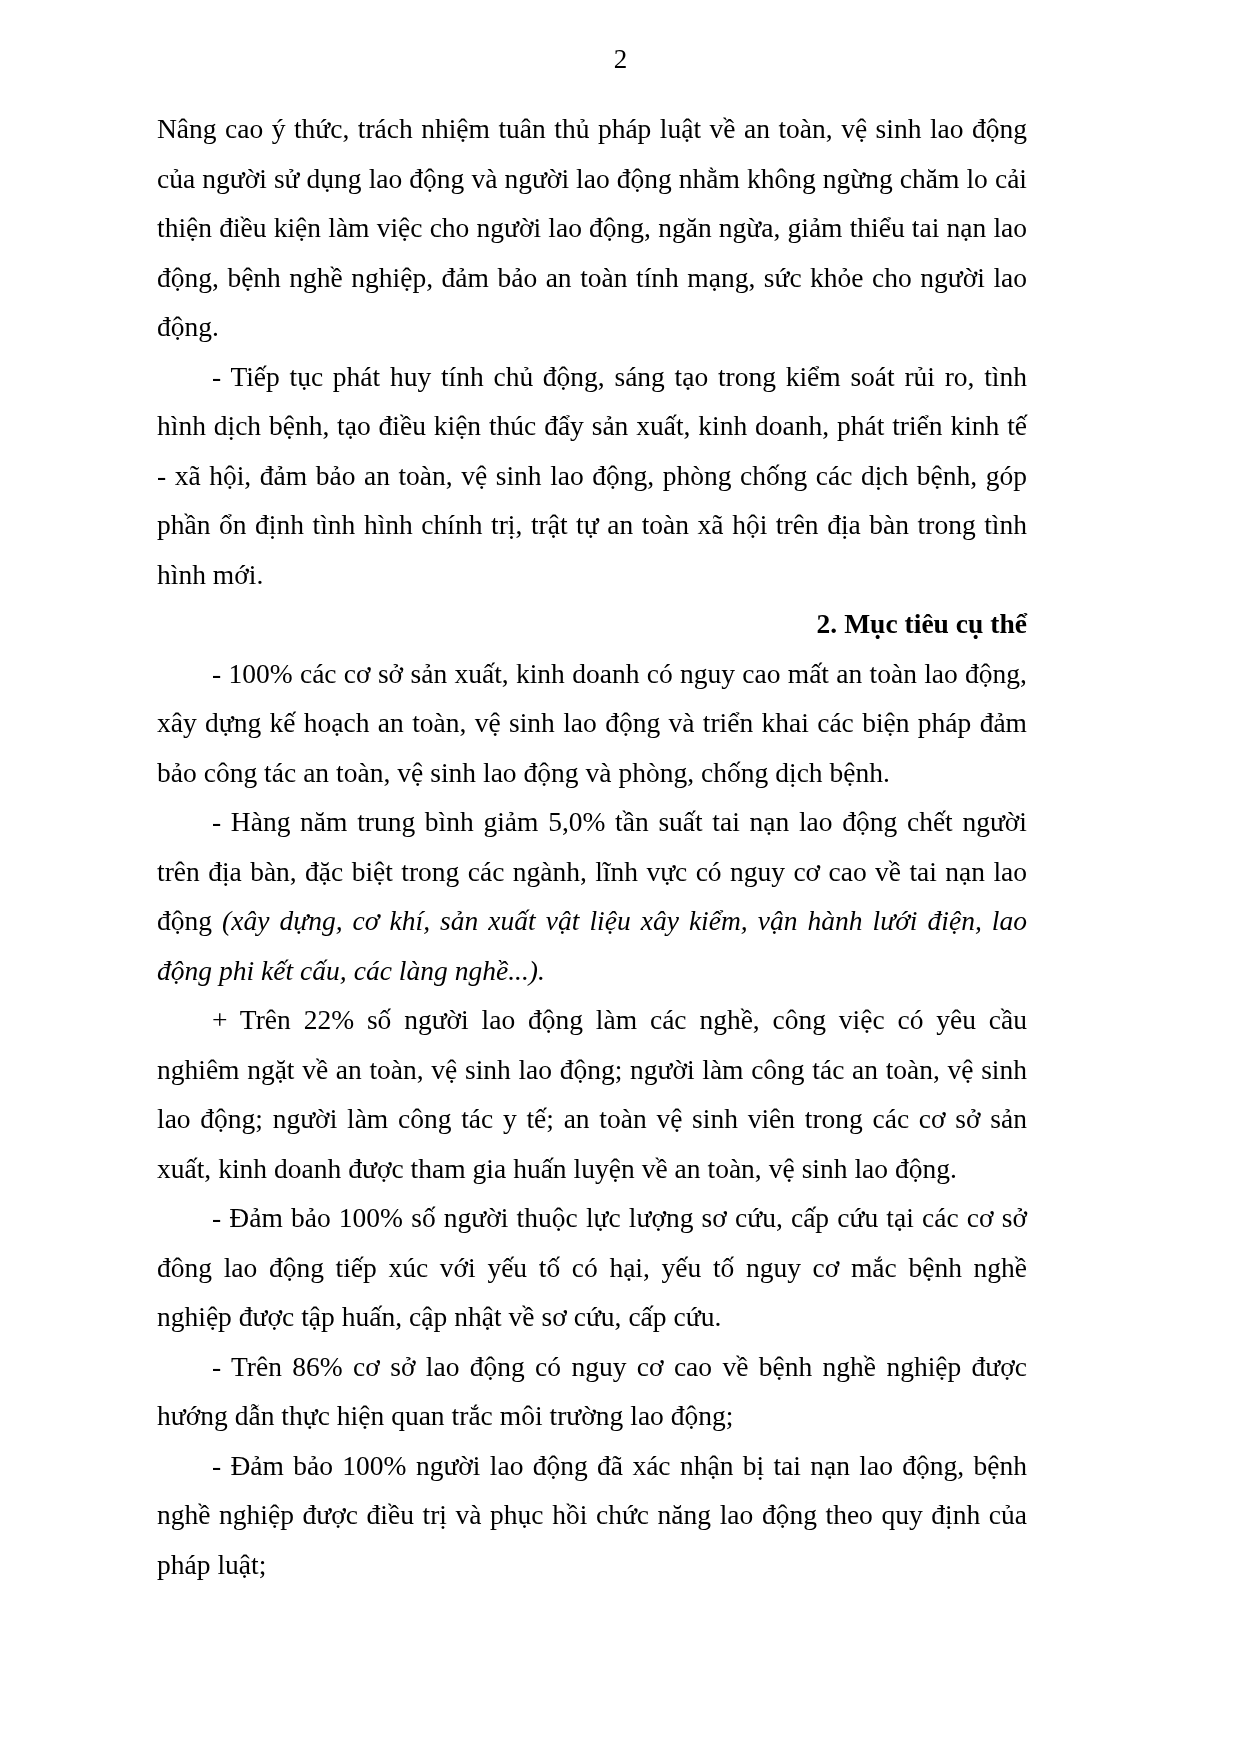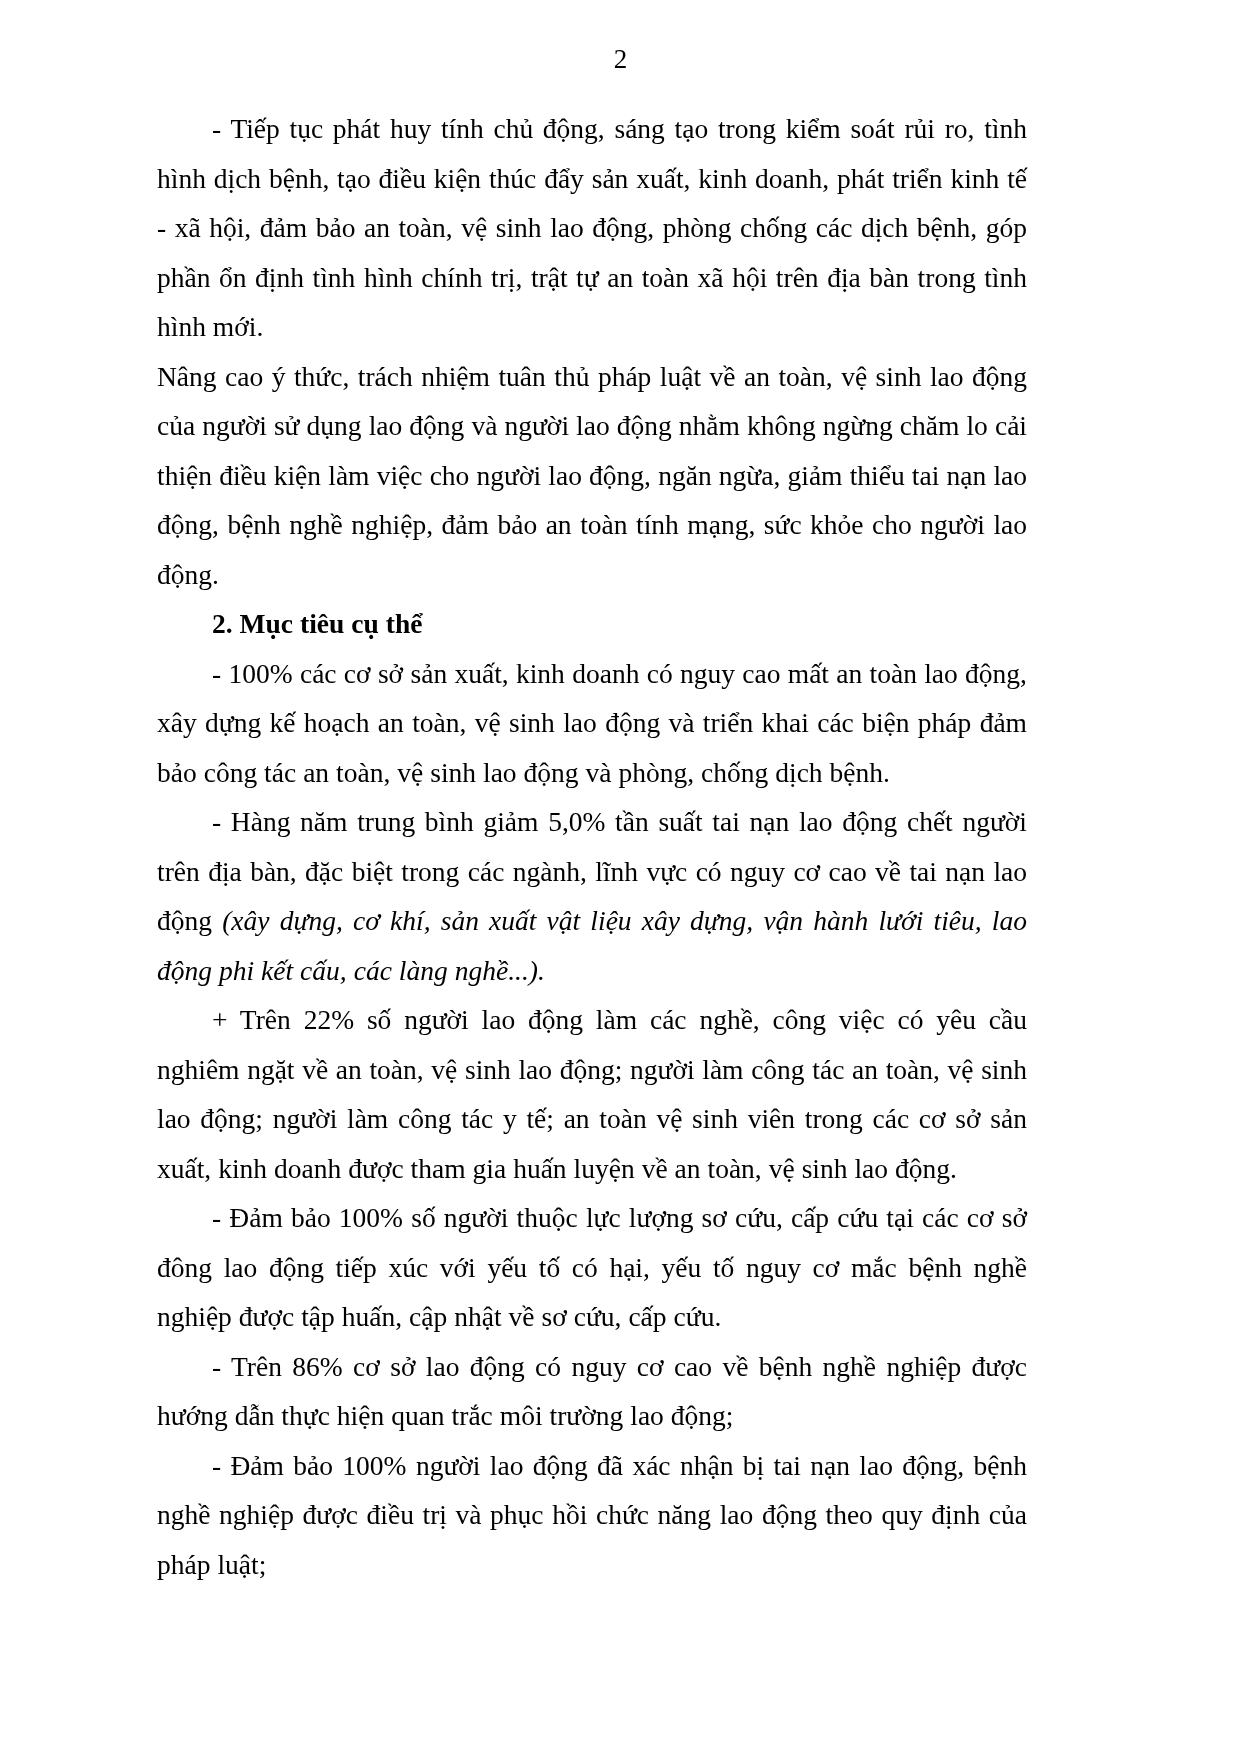--- a/index.html
+++ b/index.html
@@ -42,45 +42,45 @@
     text-align: justify;
     text-justify: inter-word;
     text-indent: 55px;
     word-spacing: 0.1px;
   }
   p.no-indent {
     text-indent: 0;
   }
   p.heading {
     font-weight: bold;
-    text-align: left;
+    text-align: right;
     text-indent: 55px;
   }
   .italic {
     font-style: italic;
   }
 </style>
 </head>
 <body>
 
 <div class="page">
 
   <div class="page-number">2</div>
 
   <div class="body-text">
 
+    <p class="para no-indent">Nâng cao ý thức, trách nhiệm tuân thủ pháp luật về an toàn, vệ sinh lao động của người sử dụng lao động và người lao động nhằm không ngừng chăm lo cải thiện điều kiện làm việc cho người lao động, ngăn ngừa, giảm thiểu tai nạn lao động, bệnh nghề nghiệp, đảm bảo an toàn tính mạng, sức khỏe cho người lao động.</p>
+
     <p class="para">- Tiếp tục phát huy tính chủ động, sáng tạo trong kiểm soát rủi ro, tình hình dịch bệnh, tạo điều kiện thúc đẩy sản xuất, kinh doanh, phát triển kinh tế - xã hội, đảm bảo an toàn, vệ sinh lao động, phòng chống các dịch bệnh, góp phần ổn định tình hình chính trị, trật tự an toàn xã hội trên địa bàn trong tình hình mới.</p>
-
-    <p class="para no-indent">Nâng cao ý thức, trách nhiệm tuân thủ pháp luật về an toàn, vệ sinh lao động của người sử dụng lao động và người lao động nhằm không ngừng chăm lo cải thiện điều kiện làm việc cho người lao động, ngăn ngừa, giảm thiểu tai nạn lao động, bệnh nghề nghiệp, đảm bảo an toàn tính mạng, sức khỏe cho người lao động.</p>
 
     <p class="para heading">2. Mục tiêu cụ thể</p>
 
     <p class="para">- 100% các cơ sở sản xuất, kinh doanh có nguy cao mất an toàn lao động, xây dựng kế hoạch an toàn, vệ sinh lao động và triển khai các biện pháp đảm bảo công tác an toàn, vệ sinh lao động và phòng, chống dịch bệnh.</p>
 
-    <p class="para"><span>- Hàng năm trung bình giảm 5,0% tần suất tai nạn lao động chết người trên địa bàn, đặc biệt trong các ngành, lĩnh vực có nguy cơ cao về tai nạn lao động </span><span class="italic">(xây dựng, cơ khí, sản xuất vật liệu xây dựng, vận hành lưới tiêu, lao động phi kết cấu, các làng nghề...).</span></p>
+    <p class="para"><span>- Hàng năm trung bình giảm 5,0% tần suất tai nạn lao động chết người trên địa bàn, đặc biệt trong các ngành, lĩnh vực có nguy cơ cao về tai nạn lao động </span><span class="italic">(xây dựng, cơ khí, sản xuất vật liệu xây kiểm, vận hành lưới điện, lao động phi kết cấu, các làng nghề...).</span></p>
 
 
 
     <p class="para">+ Trên 22% số người lao động làm các nghề, công việc có yêu cầu nghiêm ngặt về an toàn, vệ sinh lao động; người làm công tác an toàn, vệ sinh lao động; người làm công tác y tế; an toàn vệ sinh viên trong các cơ sở sản xuất, kinh doanh được tham gia huấn luyện về an toàn, vệ sinh lao động.</p>
 
     <p class="para">- Đảm bảo 100% số người thuộc lực lượng sơ cứu, cấp cứu tại các cơ sở đông lao động tiếp xúc với yếu tố có hại, yếu tố nguy cơ mắc bệnh nghề nghiệp được tập huấn, cập nhật về sơ cứu, cấp cứu.</p>
 
     <p class="para">- Trên 86% cơ sở lao động có nguy cơ cao về bệnh nghề nghiệp được hướng dẫn thực hiện quan trắc môi trường lao động;</p>
 
     <p class="para">- Đảm bảo 100% người lao động đã xác nhận bị tai nạn lao động, bệnh nghề nghiệp được điều trị và phục hồi chức năng lao động theo quy định của pháp luật;</p>

